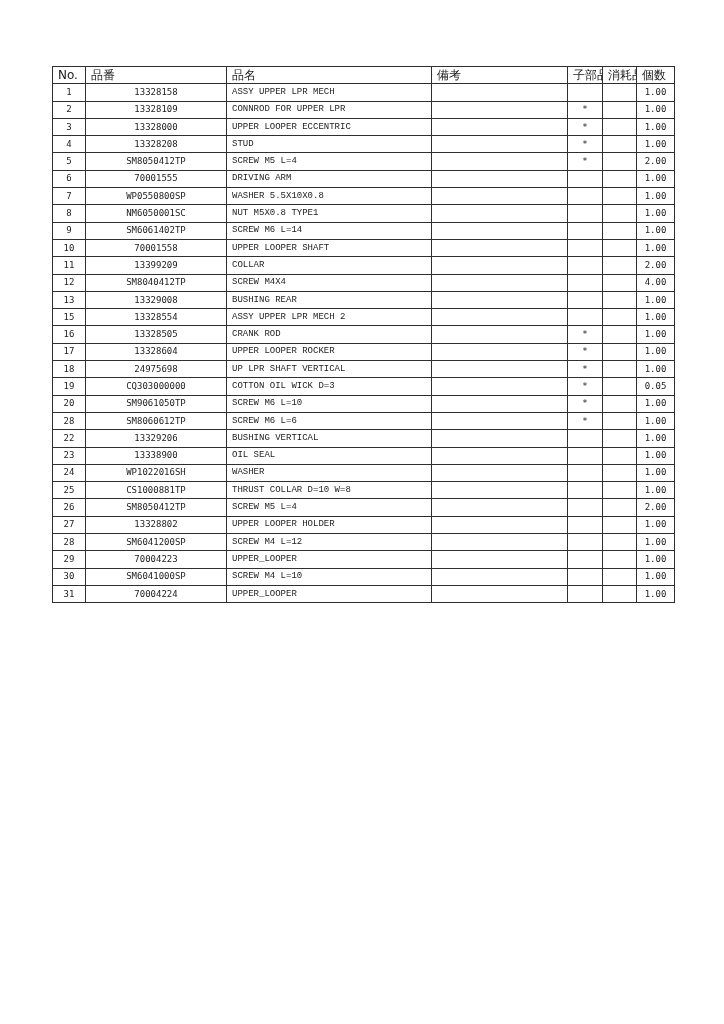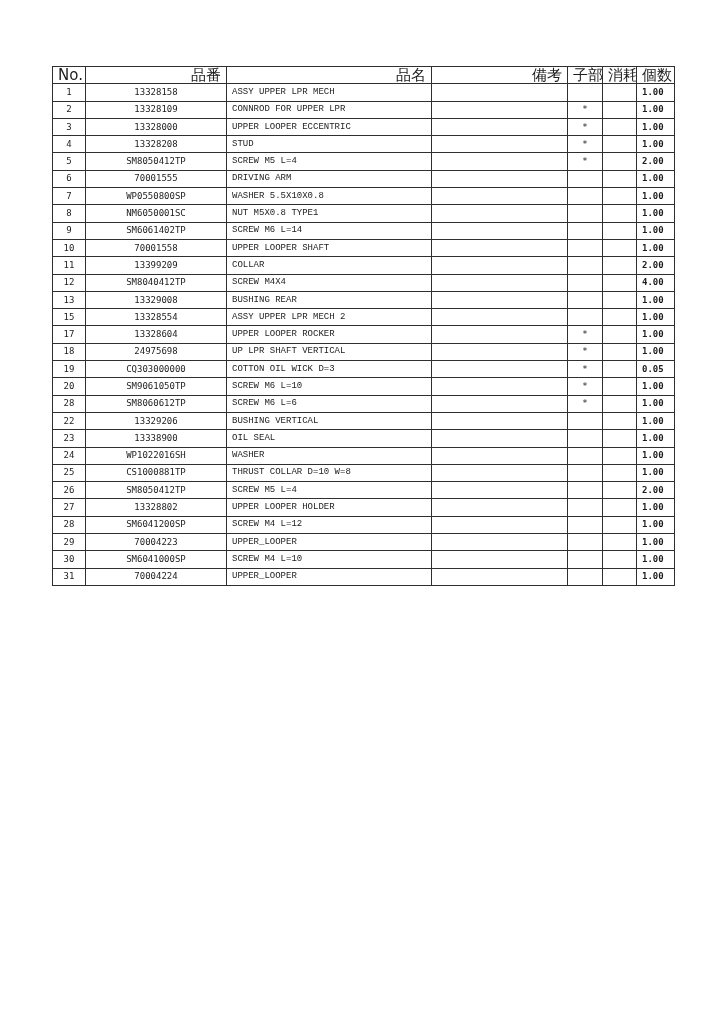--- a/index.html
+++ b/index.html
@@ -30,40 +30,40 @@
     font-family: "DejaVu Sans Mono", monospace;
     font-size: 9px;
     line-height: 15px;
     color: var(--text-color, #1c1c1c);
     white-space: nowrap;
     overflow: hidden;
     font-weight: normal;
     vertical-align: middle;
   }
   .parts-table thead th {
-    text-align: right;
+    text-align: left;
     font-family: "DejaVu Sans", "DejaVu Sans Mono", sans-serif;
-    font-size: 15px;
+    font-size: 12px;
   }
   
   col.col-no          { width: 33px; }
   col.col-part_number { width: 141px; }
   col.col-part_name   { width: 205px; }
   col.col-remarks     { width: 136px; }
   col.col-child_part  { width: 35px; }
   col.col-consumable  { width: 34px; }
   col.col-qty         { width: 38px; }
   
   td.col-no          { text-align: center; }
   td.col-part_number { text-align: center; }
   td.col-part_name   { text-align: left; font-family: Liberation Mono, monospace; }
   td.col-remarks     { text-align: left; }
   td.col-child_part  { text-align: center; }
   td.col-consumable  { text-align: center; }
-  td.col-qty         { text-align: left; font-weight: bold; }
+  td.col-qty         { text-align: center; }
 </style>
 </head>
 <body>
 
 <div class="page">
   <table class="parts-table">
     <colgroup>
       <col class="col-no">
       <col class="col-part_number">
       <col class="col-part_name">
@@ -204,20 +204,29 @@
         <tr>
           <td class="col-no">15</td>
           <td class="col-part_number">13328554</td>
           <td class="col-part_name">ASSY UPPER LPR MECH 2</td>
           <td class="col-remarks"></td>
           <td class="col-child_part"></td>
           <td class="col-consumable"></td>
           <td class="col-qty">1.00</td>
         </tr>
         <tr>
+          <td class="col-no">16</td>
+          <td class="col-part_number">13328505</td>
+          <td class="col-part_name">CRANK ROD</td>
+          <td class="col-remarks"></td>
+          <td class="col-child_part">*</td>
+          <td class="col-consumable"></td>
+          <td class="col-qty">1.00</td>
+        </tr>
+        <tr>
           <td class="col-no">17</td>
           <td class="col-part_number">13328604</td>
           <td class="col-part_name">UPPER LOOPER ROCKER</td>
           <td class="col-remarks"></td>
           <td class="col-child_part">*</td>
           <td class="col-consumable"></td>
           <td class="col-qty">1.00</td>
         </tr>
         <tr>
           <td class="col-no">18</td>

